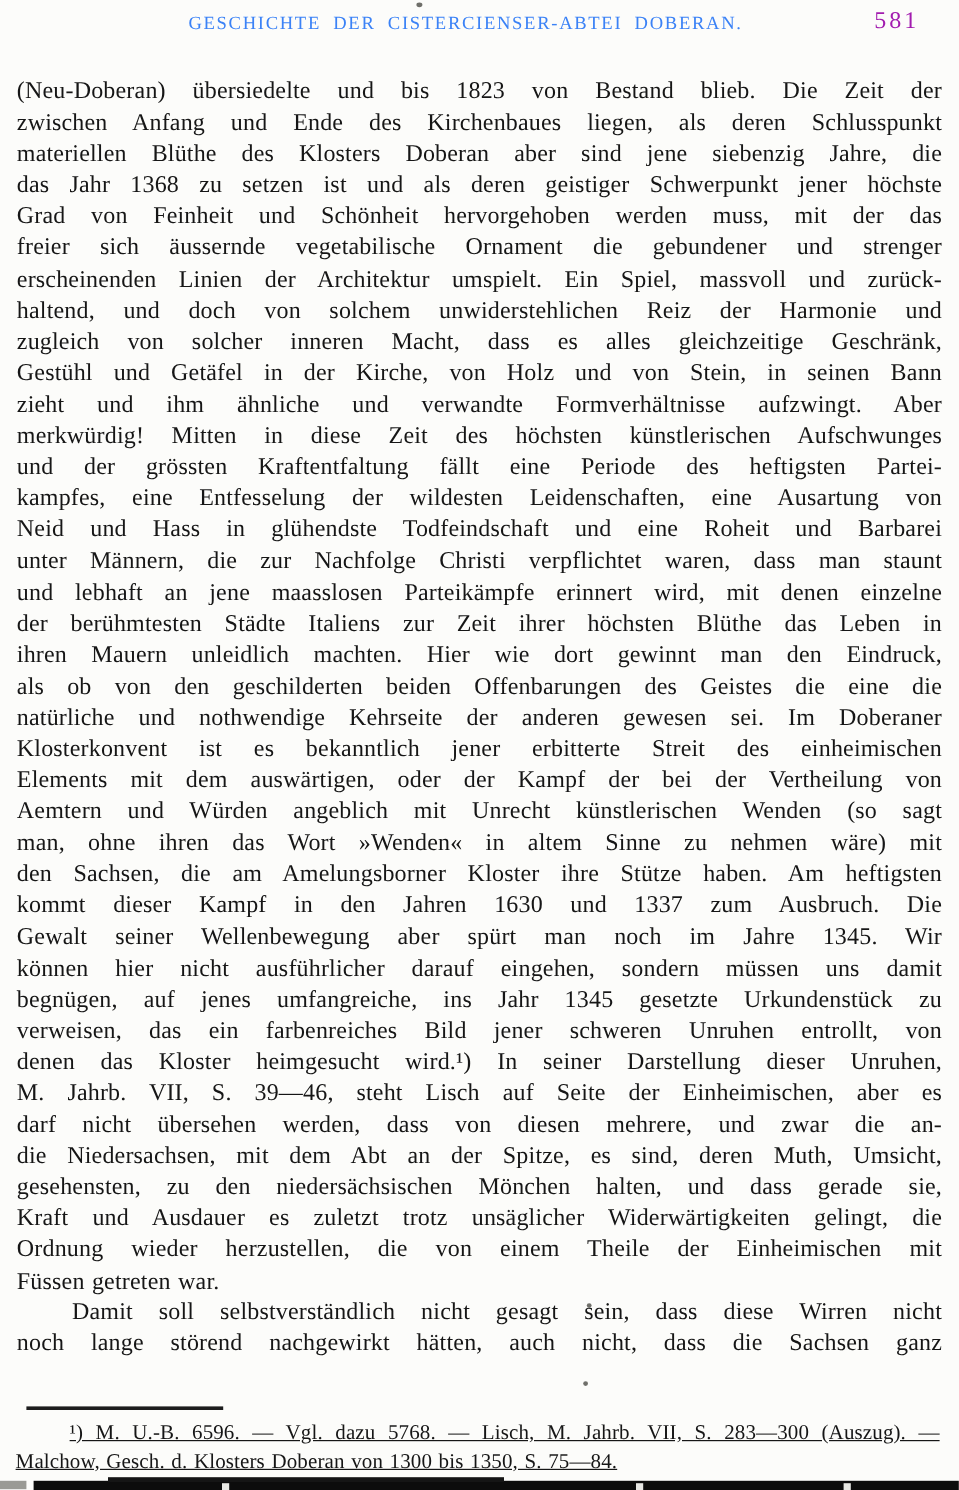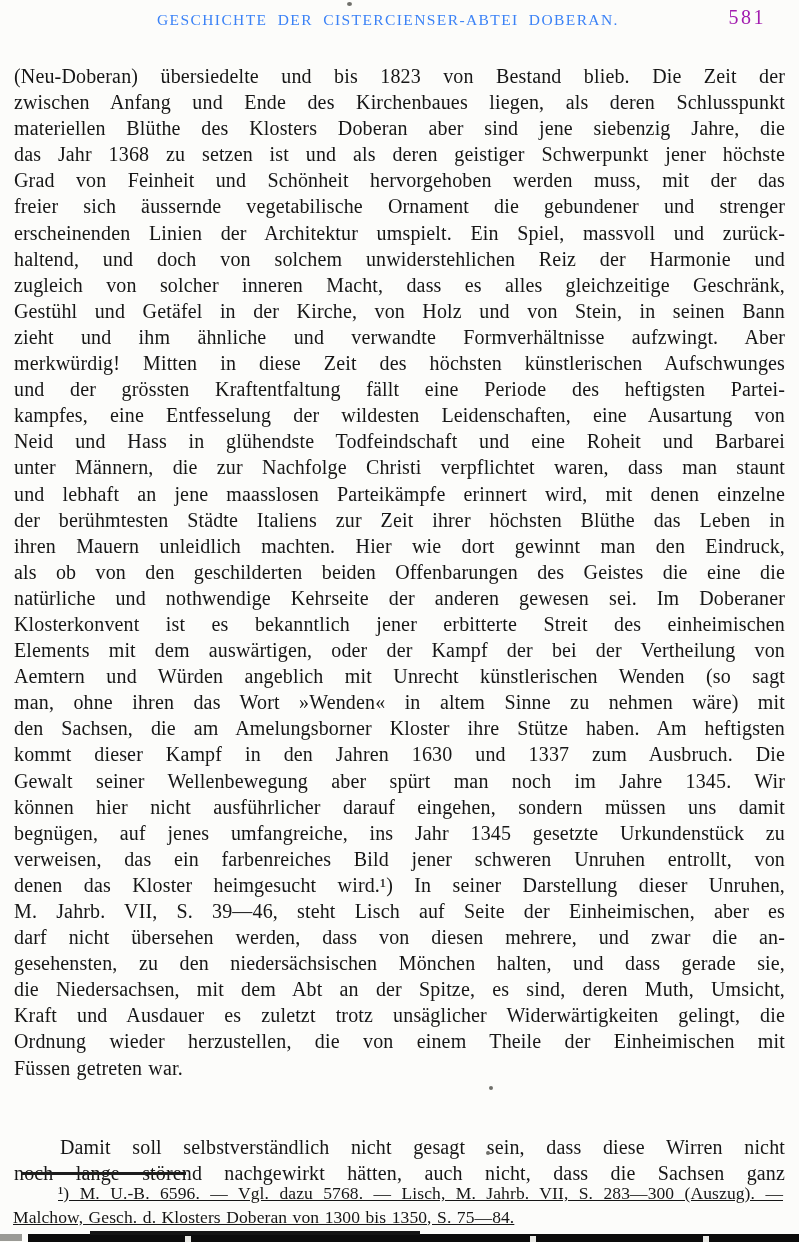--- a/index.html
+++ b/index.html
@@ -22,21 +22,21 @@
     position:absolute;right:33px;top:6px;
     font-size:20px;letter-spacing:2.5px;color:#a21caf;
   }
   
   .textblock{
     position:absolute;left:14px;width:771px;
     font-size:20px;line-height:26.1px;
     letter-spacing:0.15px;word-spacing:1px;
   }
   #para1{top:63px;}
-  #para2{top:1134px;}
+  #para2{top:1080px;}
   .jline{
     text-align:justify;
     text-align-last:justify;
     -moz-text-align-last:justify;
     text-justify:inter-word;
     white-space:normal;
   }
   .flush{text-align-last:left;-moz-text-align-last:left;}
   .ind46{text-indent:46px;}
   .ind45{text-indent:45px;}
@@ -102,22 +102,22 @@
   <div class="jline">man, ohne ihren das Wort »Wenden« in altem Sinne zu nehmen wäre) mit</div>
   <div class="jline">den Sachsen, die am Amelungsborner Kloster ihre Stütze haben. Am heftigsten</div>
   <div class="jline">kommt dieser Kampf in den Jahren 1630 und 1337 zum Ausbruch. Die</div>
   <div class="jline">Gewalt seiner Wellenbewegung aber spürt man noch im Jahre 1345. Wir</div>
   <div class="jline">können hier nicht ausführlicher darauf eingehen, sondern müssen uns damit</div>
   <div class="jline">begnügen, auf jenes umfangreiche, ins Jahr 1345 gesetzte Urkundenstück zu</div>
   <div class="jline">verweisen, das ein farbenreiches Bild jener schweren Unruhen entrollt, von</div>
   <div class="jline">denen das Kloster heimgesucht wird.¹) In seiner Darstellung dieser Unruhen,</div>
   <div class="jline">M. Jahrb. VII, S. 39—46, steht Lisch auf Seite der Einheimischen, aber es</div>
   <div class="jline">darf nicht übersehen werden, dass von diesen mehrere, und zwar die an-</div>
+  <div class="jline">die Niedersachsen, mit dem Abt an der Spitze, es sind, deren Muth, Umsicht,</div>
   <div class="jline">gesehensten, zu den niedersächsischen Mönchen halten, und dass gerade sie,</div>
-  <div class="jline">die Niedersachsen, mit dem Abt an der Spitze, es sind, deren Muth, Umsicht,</div>
   <div class="jline">Kraft und Ausdauer es zuletzt trotz unsäglicher Widerwärtigkeiten gelingt, die</div>
   <div class="jline">Ordnung wieder herzustellen, die von einem Theile der Einheimischen mit</div>
   <div class="jline flush">Füssen getreten war.</div>
 </div>
 
 <div class="textblock" id="para2">
   <div class="jline ind46">Damit soll selbstverständlich nicht gesagt sein, dass diese Wirren nicht</div>
   <div class="jline">noch lange störend nachgewirkt hätten, auch nicht, dass die Sachsen ganz</div>
 </div>
 

